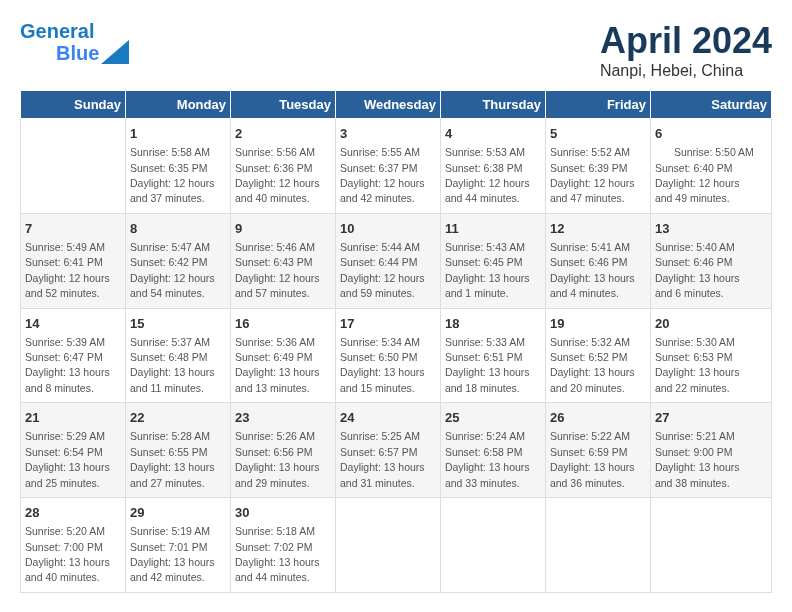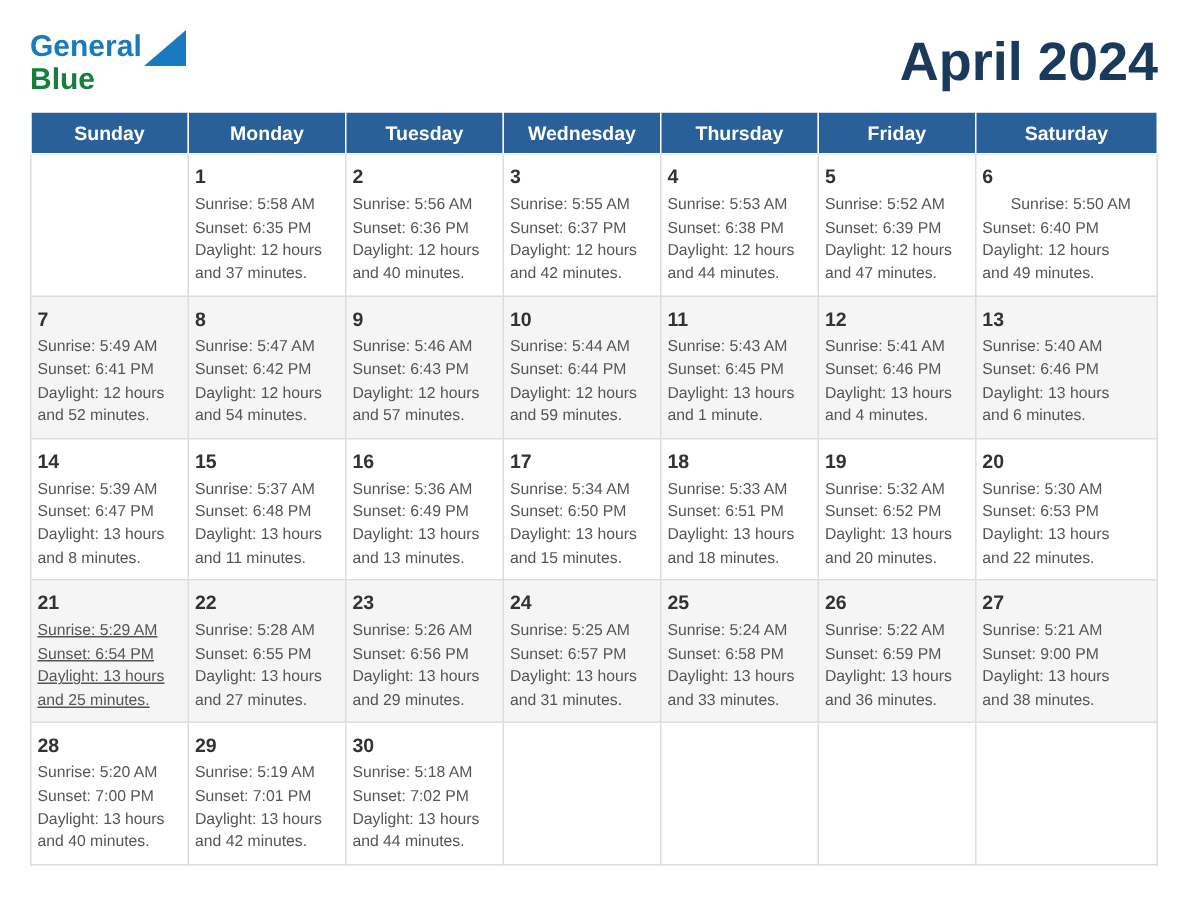--- a/index.html
+++ b/index.html
@@ -11,21 +11,21 @@
       padding: 20px;
     }
     .header {
       display: flex;
       justify-content: space-between;
       align-items: flex-start;
       margin-bottom: 10px;
     }
     .logo {
       display: flex;
-      align-items: flex-start;
+      align-items: flex-end;
     }
     .logo-text {
       font-size: 20px;
       font-weight: bold;
       color: #1a3a5c;
       line-height: 1.1;
     }
     .logo-text span {
       color: #1a7abf;
     }
@@ -48,21 +48,21 @@
     }
     table {
       width: 100%;
       border-collapse: collapse;
       font-size: 11px;
     }
     thead tr th {
       background-color: #2a6099;
       color: #fff;
       padding: 6px 4px;
-      text-align: center;
+      text-align: right;
       font-size: 13px;
       font-weight: bold;
       border: 1px solid #fff;
     }
     tbody tr {
       border-bottom: 1px solid #ddd;
     }
     tbody tr:nth-child(odd) {
       background-color: #fff;
     }
@@ -88,29 +88,30 @@
       font-size: 10.5px;
     }
   </style>
 </head>
 <body>
 
 <div class="header">
   <div class="logo">
     <div>
       <div class="logo-text">
-        <span>General</span><br><span style="color:#15803d;">Blue</span>
+        <span>General</span><br><span style="color:#3b82f6;margin-left:36px;">Blue</span>
       </div>
     </div>
     <svg class="logo-icon" viewBox="0 0 28 24" xmlns="http://www.w3.org/2000/svg">
       <polygon points="0,24 28,0 28,24" fill="#1a7abf"></polygon>
     </svg>
   </div>
   <div class="title-block">
     <div class="main-title">April 2024</div>
+    <div class="subtitle">Nanpi, Hebei, China</div>
   </div>
 </div>
 
 <table>
   <thead>
     <tr>
     <th>Sunday</th>
         <th>Monday</th>
         <th>Tuesday</th>
         <th>Wednesday</th>
@@ -201,21 +202,21 @@
         <td><span class="day-num">19</span><span class="info" style="white-space: pre-line;">Sunrise: 5:32 AM
 Sunset: 6:52 PM
 Daylight: 13 hours
 and 20 minutes.</span></td>
         <td><span class="day-num">20</span><span class="info" style="white-space: pre-line;">Sunrise: 5:30 AM
 Sunset: 6:53 PM
 Daylight: 13 hours
 and 22 minutes.</span></td>
       </tr>
       <tr>
-        <td><span class="day-num">21</span><span class="info" style="white-space: pre-line; text-decoration: underline;">Sunrise: 5:29 AM
+        <td><span class="day-num">21</span><span class="info" style="white-space: pre-line;">Sunrise: 5:29 AM
 Sunset: 6:54 PM
 Daylight: 13 hours
 and 25 minutes.</span></td>
         <td><span class="day-num">22</span><span class="info" style="white-space: pre-line;">Sunrise: 5:28 AM
 Sunset: 6:55 PM
 Daylight: 13 hours
 and 27 minutes.</span></td>
         <td><span class="day-num">23</span><span class="info" style="white-space: pre-line;">Sunrise: 5:26 AM
 Sunset: 6:56 PM
 Daylight: 13 hours

